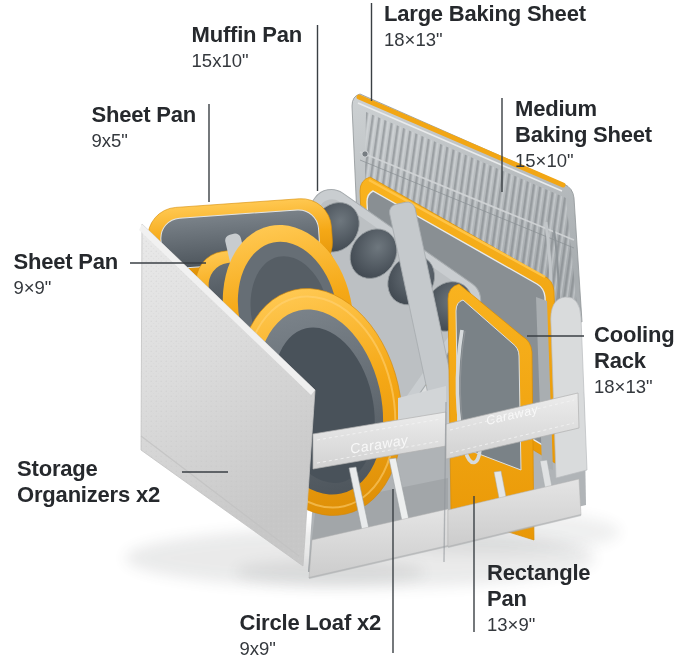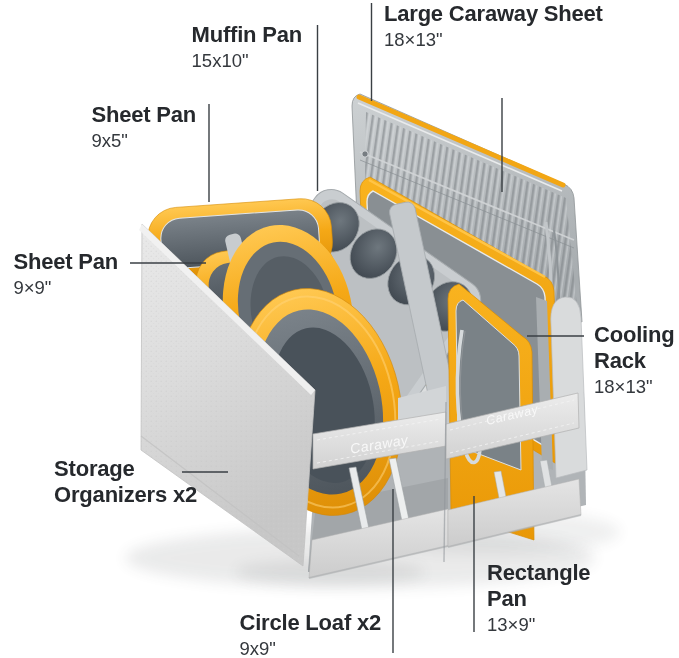--- a/index.html
+++ b/index.html
@@ -13,21 +13,21 @@
   .callout .nm.wrap{white-space:normal;}
   .callout .dm{font-size:18.5px;font-weight:400;color:#34383d;margin-top:3px;line-height:1.05;}
   .alignR{text-align:left;}
   
   .co-large   {left:384px;top:1px;}
   .co-muffin  {right:377px;top:22px;}
   .co-loaf    {right:483px;top:102px;}
   .co-medium  {left:515px;top:96px;max-width:150px;}
   .co-square  {right:561px;top:249px;}
   .co-cooling {left:594px;top:322px;max-width:100px;}
-  .co-storage {right:482px;top:456px;max-width:175px;}
+  .co-storage {right:519px;top:456px;max-width:175px;}
   .co-circle  {right:298px;top:610px;}
   .co-rect    {left:487px;top:560px;max-width:115px;}
 </style>
 </head>
 <body>
 
 <div class="stage">
 
   <svg width="679" height="658" viewBox="0 0 679 658">
     <defs>
@@ -201,34 +201,38 @@
       <line x1="502" y1="98" x2="502" y2="192"></line>
       <line x1="130" y1="263" x2="206" y2="263"></line>
       <line x1="527" y1="336" x2="584" y2="336"></line>
       <line x1="182" y1="472" x2="228" y2="472"></line>
       <line x1="393" y1="489" x2="393" y2="653"></line>
       <line x1="474" y1="496" x2="474" y2="632"></line>
     </g>
   </svg>
 
   <div class="callout co-large">
-    <div class="nm">Large Caraway Sheet</div>
+    <div class="nm">Large Baking Sheet</div>
     <div class="dm">18×13"</div>
   </div>
 
   <div class="callout co-muffin alignR">
     <div class="nm">Muffin Pan</div>
     <div class="dm">15x10"</div>
   </div>
 
   <div class="callout co-loaf alignR">
     <div class="nm">Sheet Pan</div>
     <div class="dm">9x5"</div>
   </div>
 
+  <div class="callout co-medium">
+    <div class="nm wrap">Medium<br>Baking Sheet</div>
+    <div class="dm">15×10"</div>
+  </div>
 
   <div class="callout co-square alignR">
     <div class="nm">Sheet Pan</div>
     <div class="dm">9×9"</div>
   </div>
 
   <div class="callout co-cooling">
     <div class="nm wrap">Cooling<br>Rack</div>
     <div class="dm">18×13"</div>
   </div>

